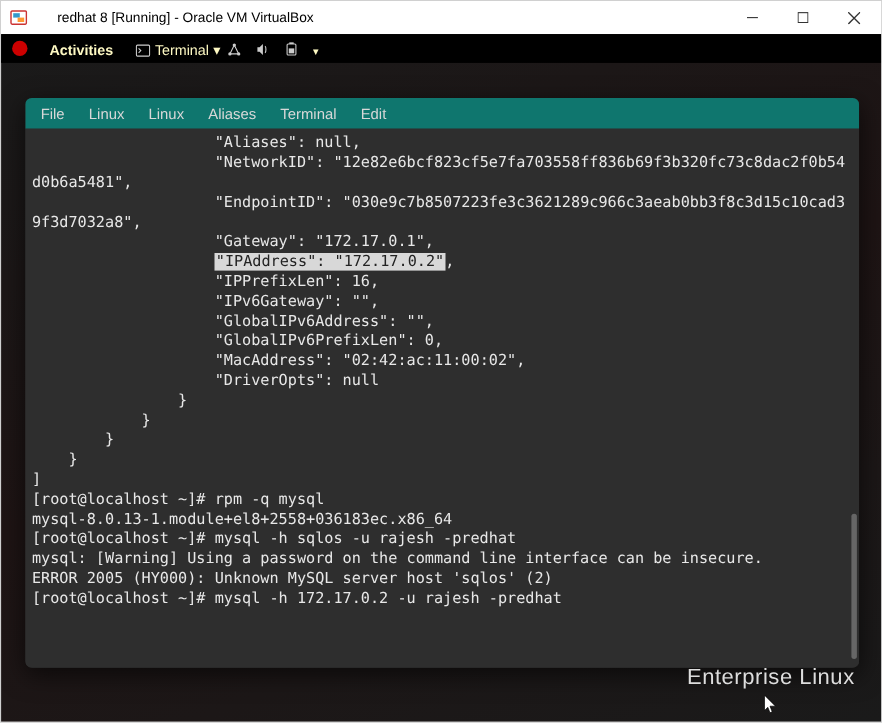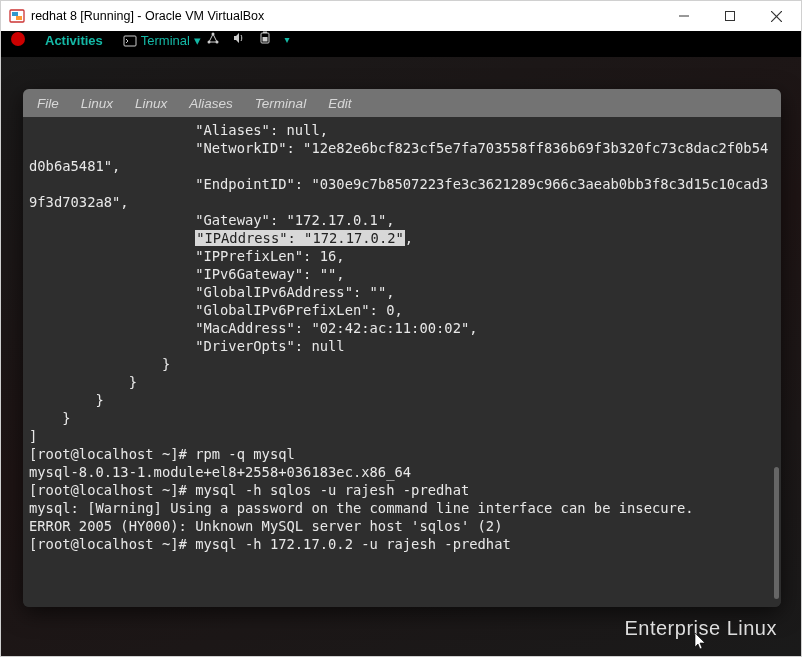--- a/index.html
+++ b/index.html
@@ -17,20 +17,21 @@
     background: #fff;
     display: flex; flex-direction: column;
   }
   .vbox-titlebar {
     height: 30px;
     background: #fff;
     display: flex; align-items: center;
     padding: 0 2px 0 8px;
     font-size: 12.5px;
     color: #000;
+    gap: 21px;
   }
   .vbox-titlebar .vbox-icon {
     width: 16px; height: 16px; margin-right: 6px;
     display: inline-flex; align-items: center; justify-content: center;
   }
   .vbox-title { flex: 1; }
   .vbox-controls { display: flex; }
   .vbox-controls .ctl {
     width: 46px; height: 30px;
     display: flex; align-items: center; justify-content: center;
@@ -38,37 +39,37 @@
   }
   
   .guest-desktop {
     flex: 1;
     background: linear-gradient(160deg,#1a1a1a 0%,#1e1414 50%, #1a1a1a 100%);
     position: relative;
     overflow: hidden;
   }
   .enterprise-label {
     position: absolute;
-    right: 24px; bottom: 16px;
+    right: 24px; bottom: 28px;
     color: #ddd;
     font-size: 20px;
     font-weight: 300;
     letter-spacing: 0.5px;
   }
   .cursor-arrow {
     position: absolute;
     left: 693px; bottom: 2px;
     color: #eee; font-size: 16px;
   }
   
   .gnome-bar {
     height: 26px;
     background: #000;
-    color: #14b8a6;
-    display: flex; align-items: flex-start;
+    color: #fef9c3;
+    display: flex; align-items: flex-end;
     font-size: 13px;
     padding: 0 10px;
     border-bottom: 2px solid #000;
   }
   .gnome-bar .left { display: flex; align-items: center; gap: 14px; }
   .gnome-bar .center { flex:1; text-align:center; font-weight:600; }
   .gnome-bar .right { display: flex; align-items:center; gap:12px; }
   .gnome-bar .hat {
     width:14px;height:14px;border-radius:50%;
     background:#c00; display:inline-block; margin-right:6px;
@@ -95,23 +96,23 @@
     font-size:14px;font-weight:600;
     position:relative;
   }
   .term-titlebar .close-btn {
     position:absolute;right:12px;top:8px;
     width:20px;height:20px;border-radius:50%;
     display:flex;align-items:center;justify-content:center;
     cursor:pointer;color:#ddd;
   }
   .term-menubar {
-    height:28px;background:#737373;color:#d8d8d8;
+    height:28px;background:#0f766e;color:#d8d8d8;
     display:flex;align-items:center;gap:22px;
-    padding:0 14px;font-size:13.5px;font-style:italic;
+    padding:0 14px;font-size:13.5px;
   }
   .term-menubar span{cursor:pointer;}
   .term-body {
     flex:1;background:#2e2e2e;
     padding:4px 6px 6px 6px;
     font-family:"DejaVu Sans Mono","Liberation Mono",Consolas,monospace;
     font-size:13.8px;line-height:18px;
     color:#e8e8e8;overflow:hidden;
     position:relative;
   }

